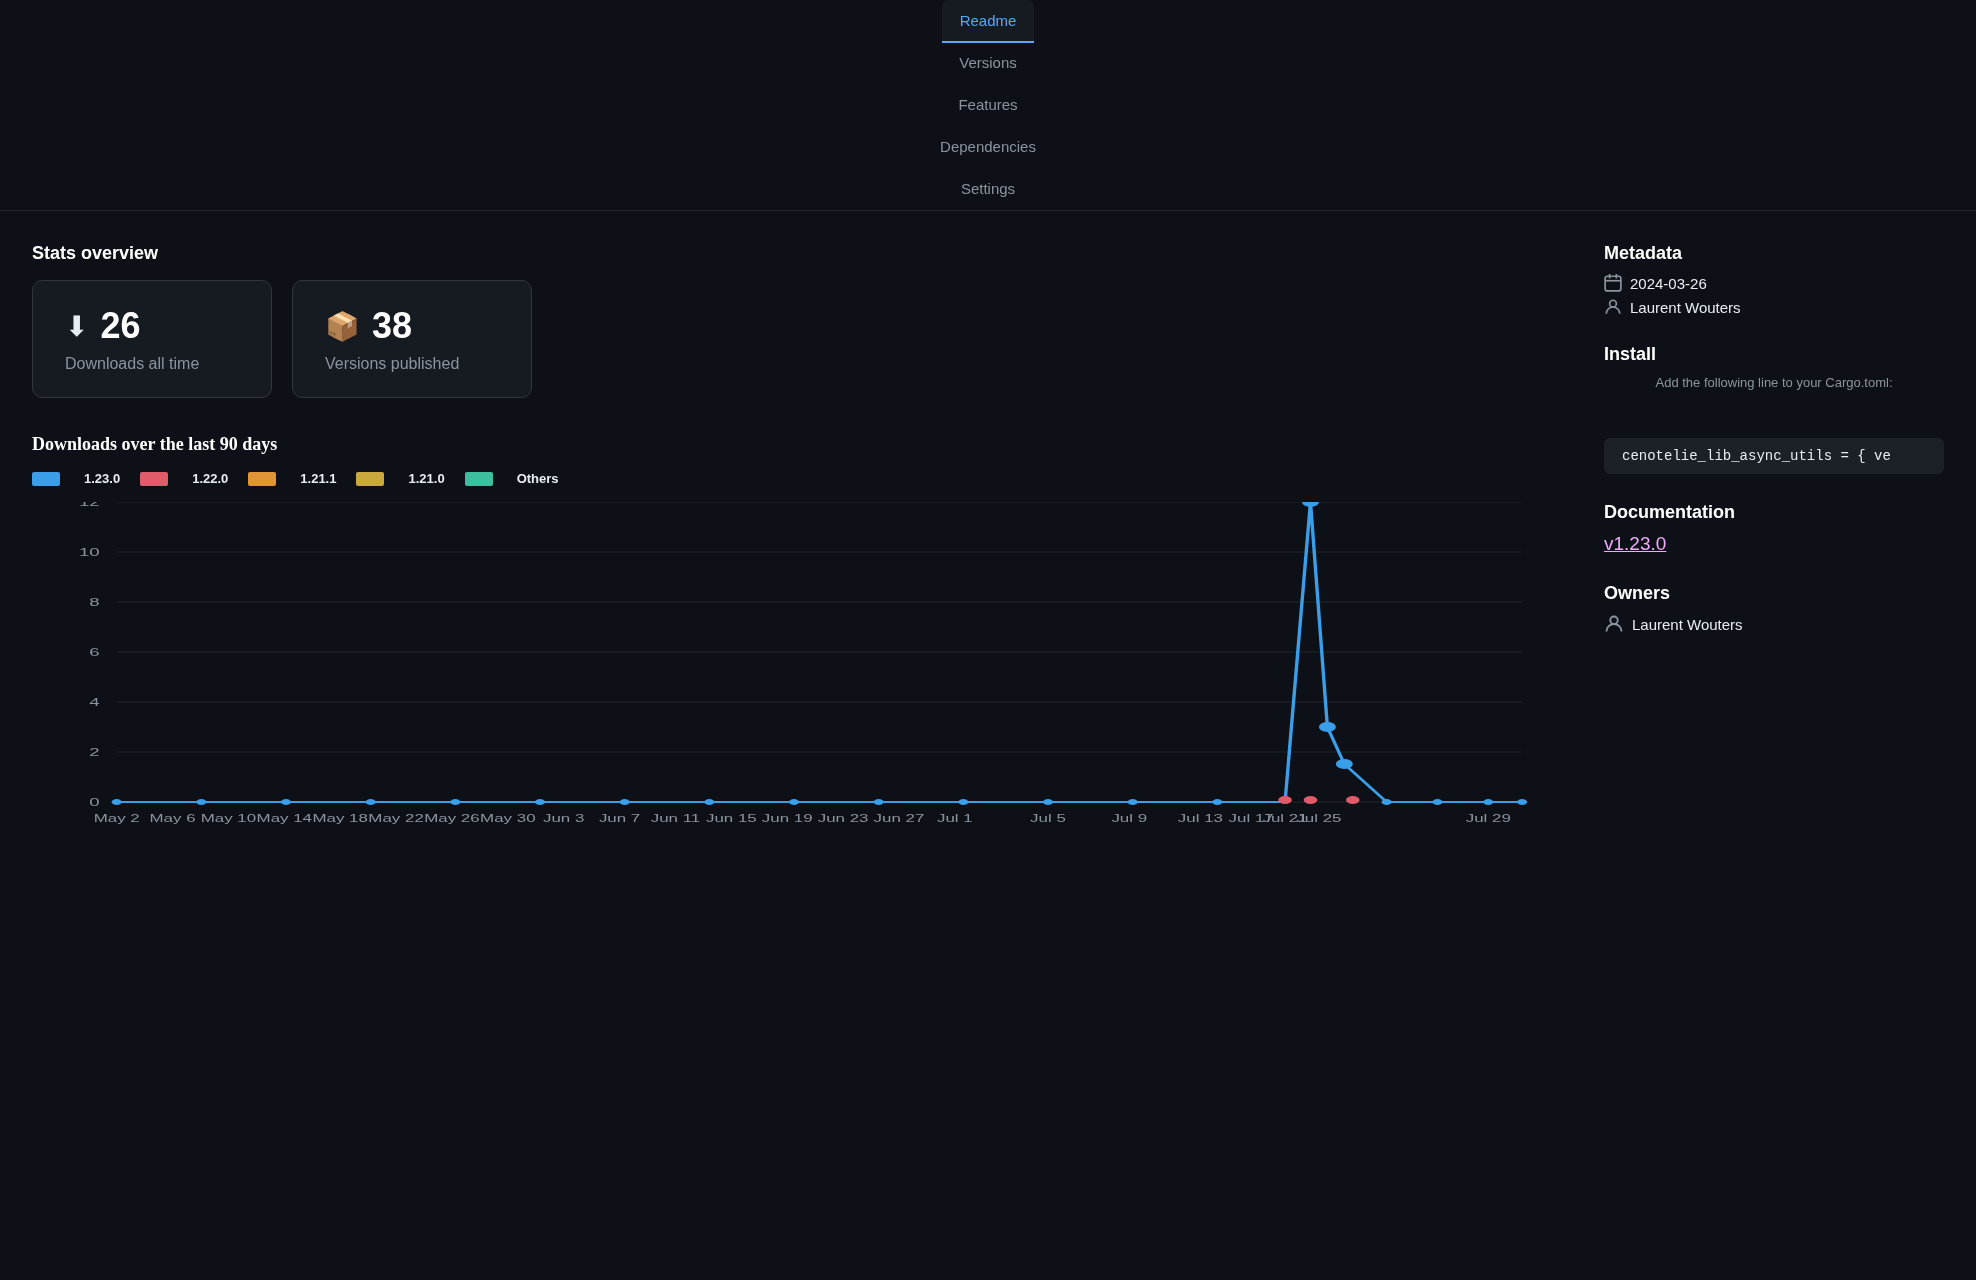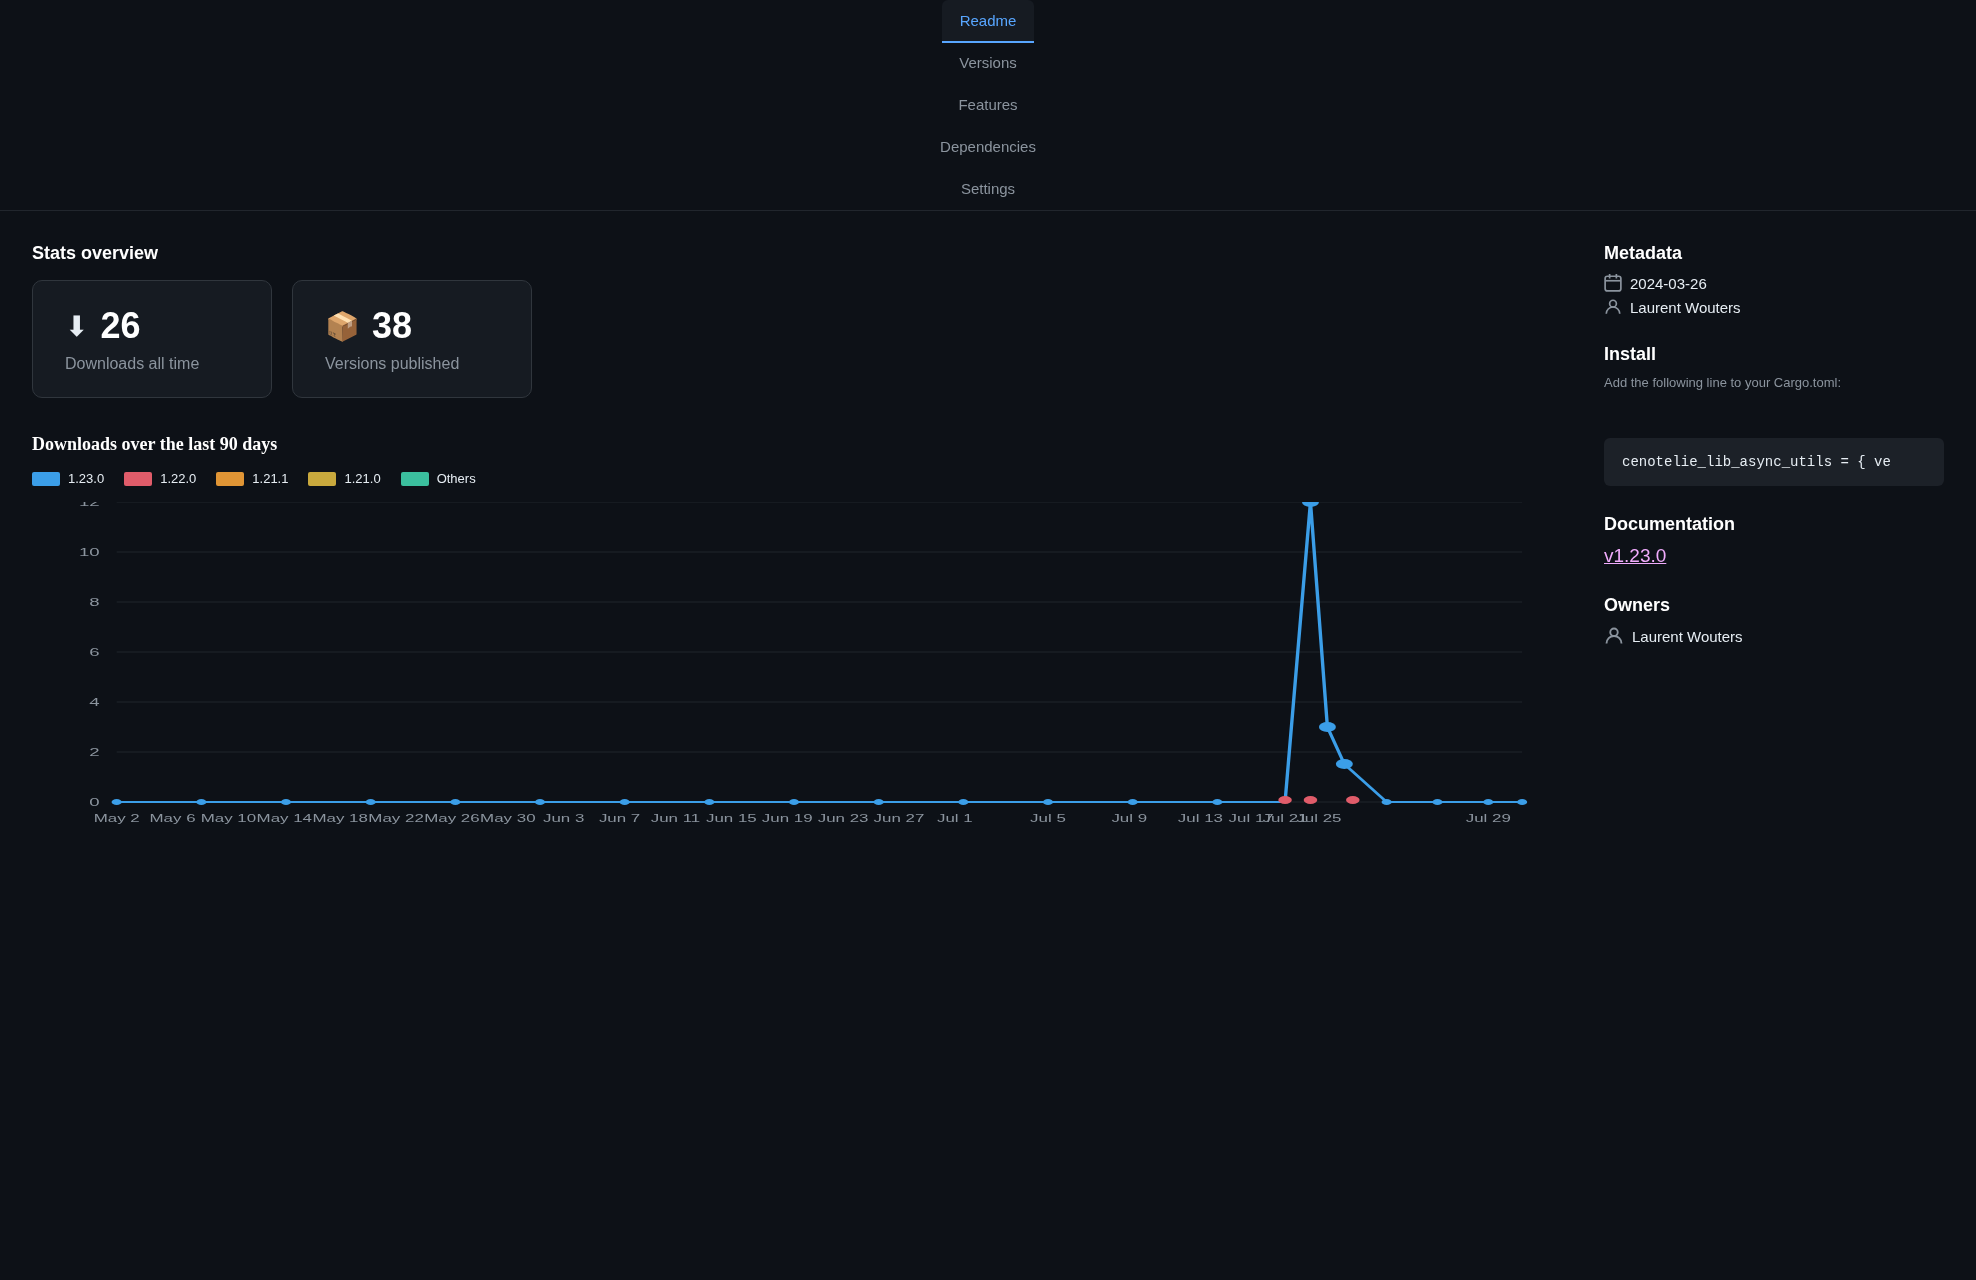--- a/index.html
+++ b/index.html
@@ -122,23 +122,24 @@
       display: flex;
       align-items: center;
       gap: 20px;
       margin-bottom: 16px;
       flex-wrap: wrap;
     }
 
     .legend-item {
       display: flex;
       align-items: center;
-      gap: 8px;
+      gap: 24px;
       font-size: 13px;
       color: #e6edf3;
+      font-weight: bold;
     }
 
     .legend-color {
       width: 28px;
       height: 14px;
       border-radius: 2px;
     }
 
     .chart-container {
       position: relative;
@@ -175,26 +176,27 @@
       width: 18px;
       height: 18px;
       color: #8b949e;
       flex-shrink: 0;
     }
 
     .install-desc {
       font-size: 13px;
       color: #8b949e;
       margin-bottom: 10px;
+      text-align: center;
     }
 
     .code-block {
       background: #1c2128;
       border-radius: 6px;
-      padding: 16px 18px;
+      padding: 10px 18px;
       font-family: 'Courier New', Consolas, monospace;
       font-size: 14px;
       color: #e6edf3;
       overflow: hidden;
       white-space: nowrap;
       text-overflow: ellipsis;
       margin-top: 48px;
     }
 
     .doc-version {

